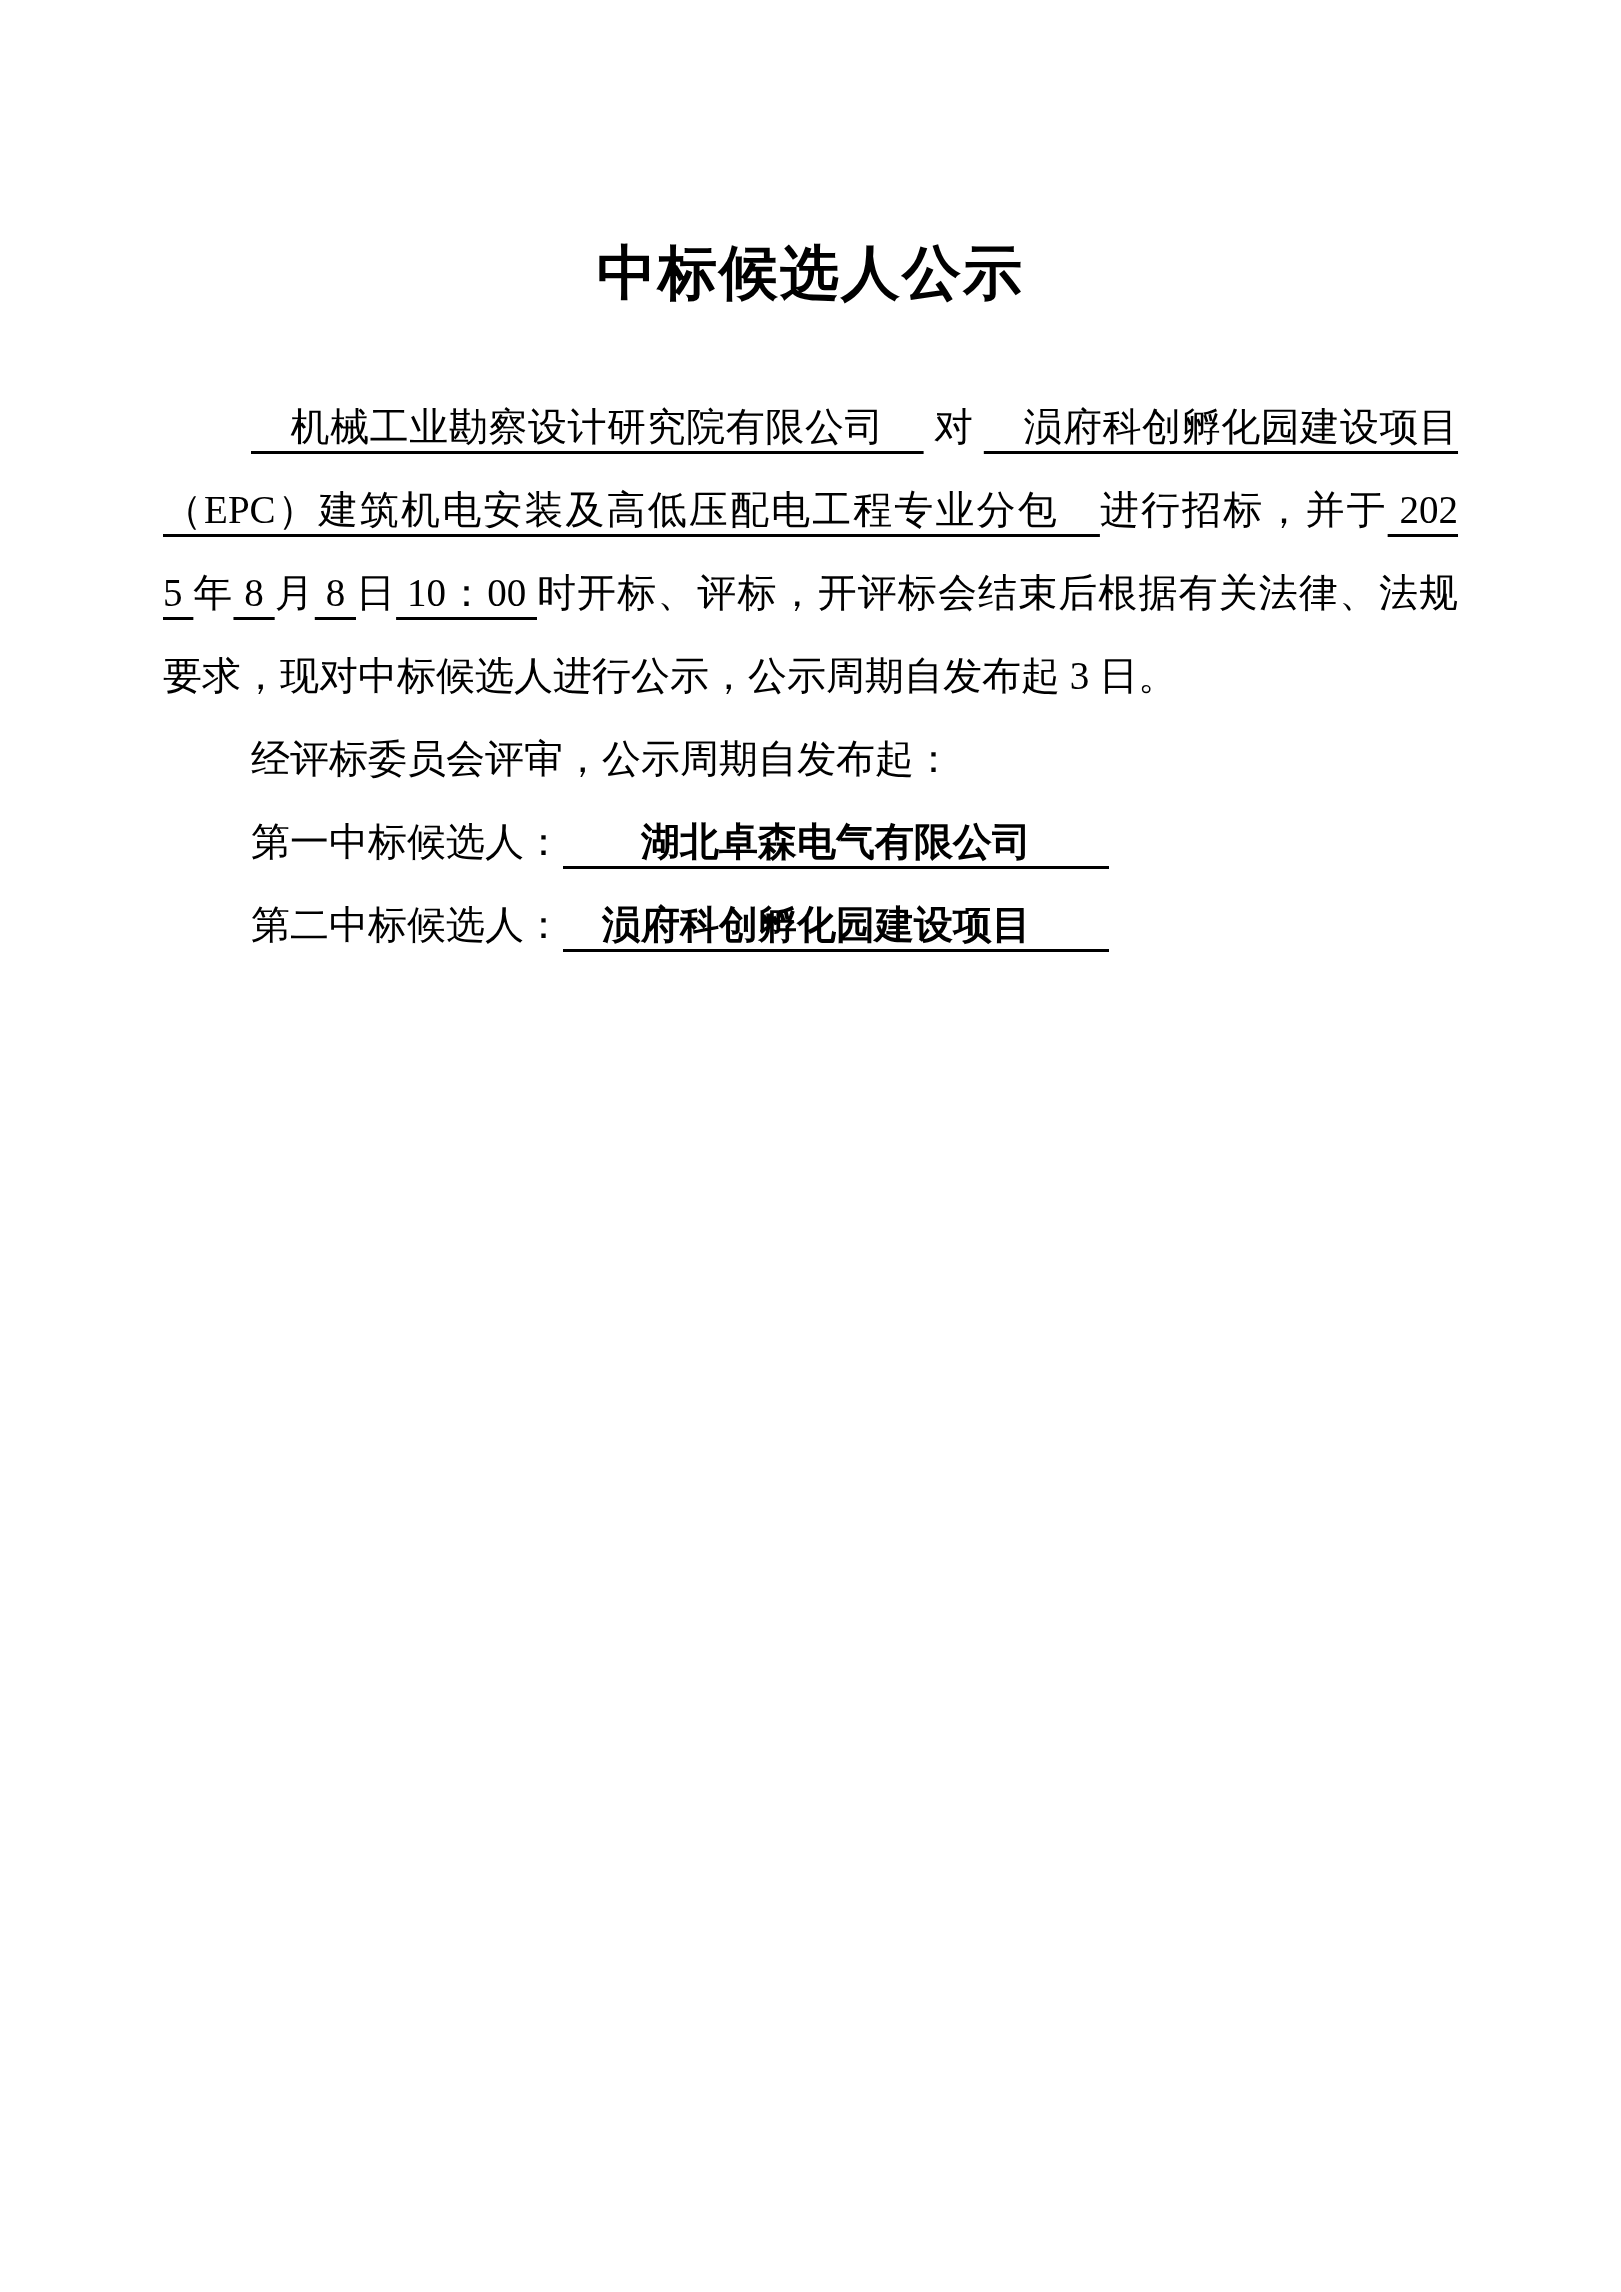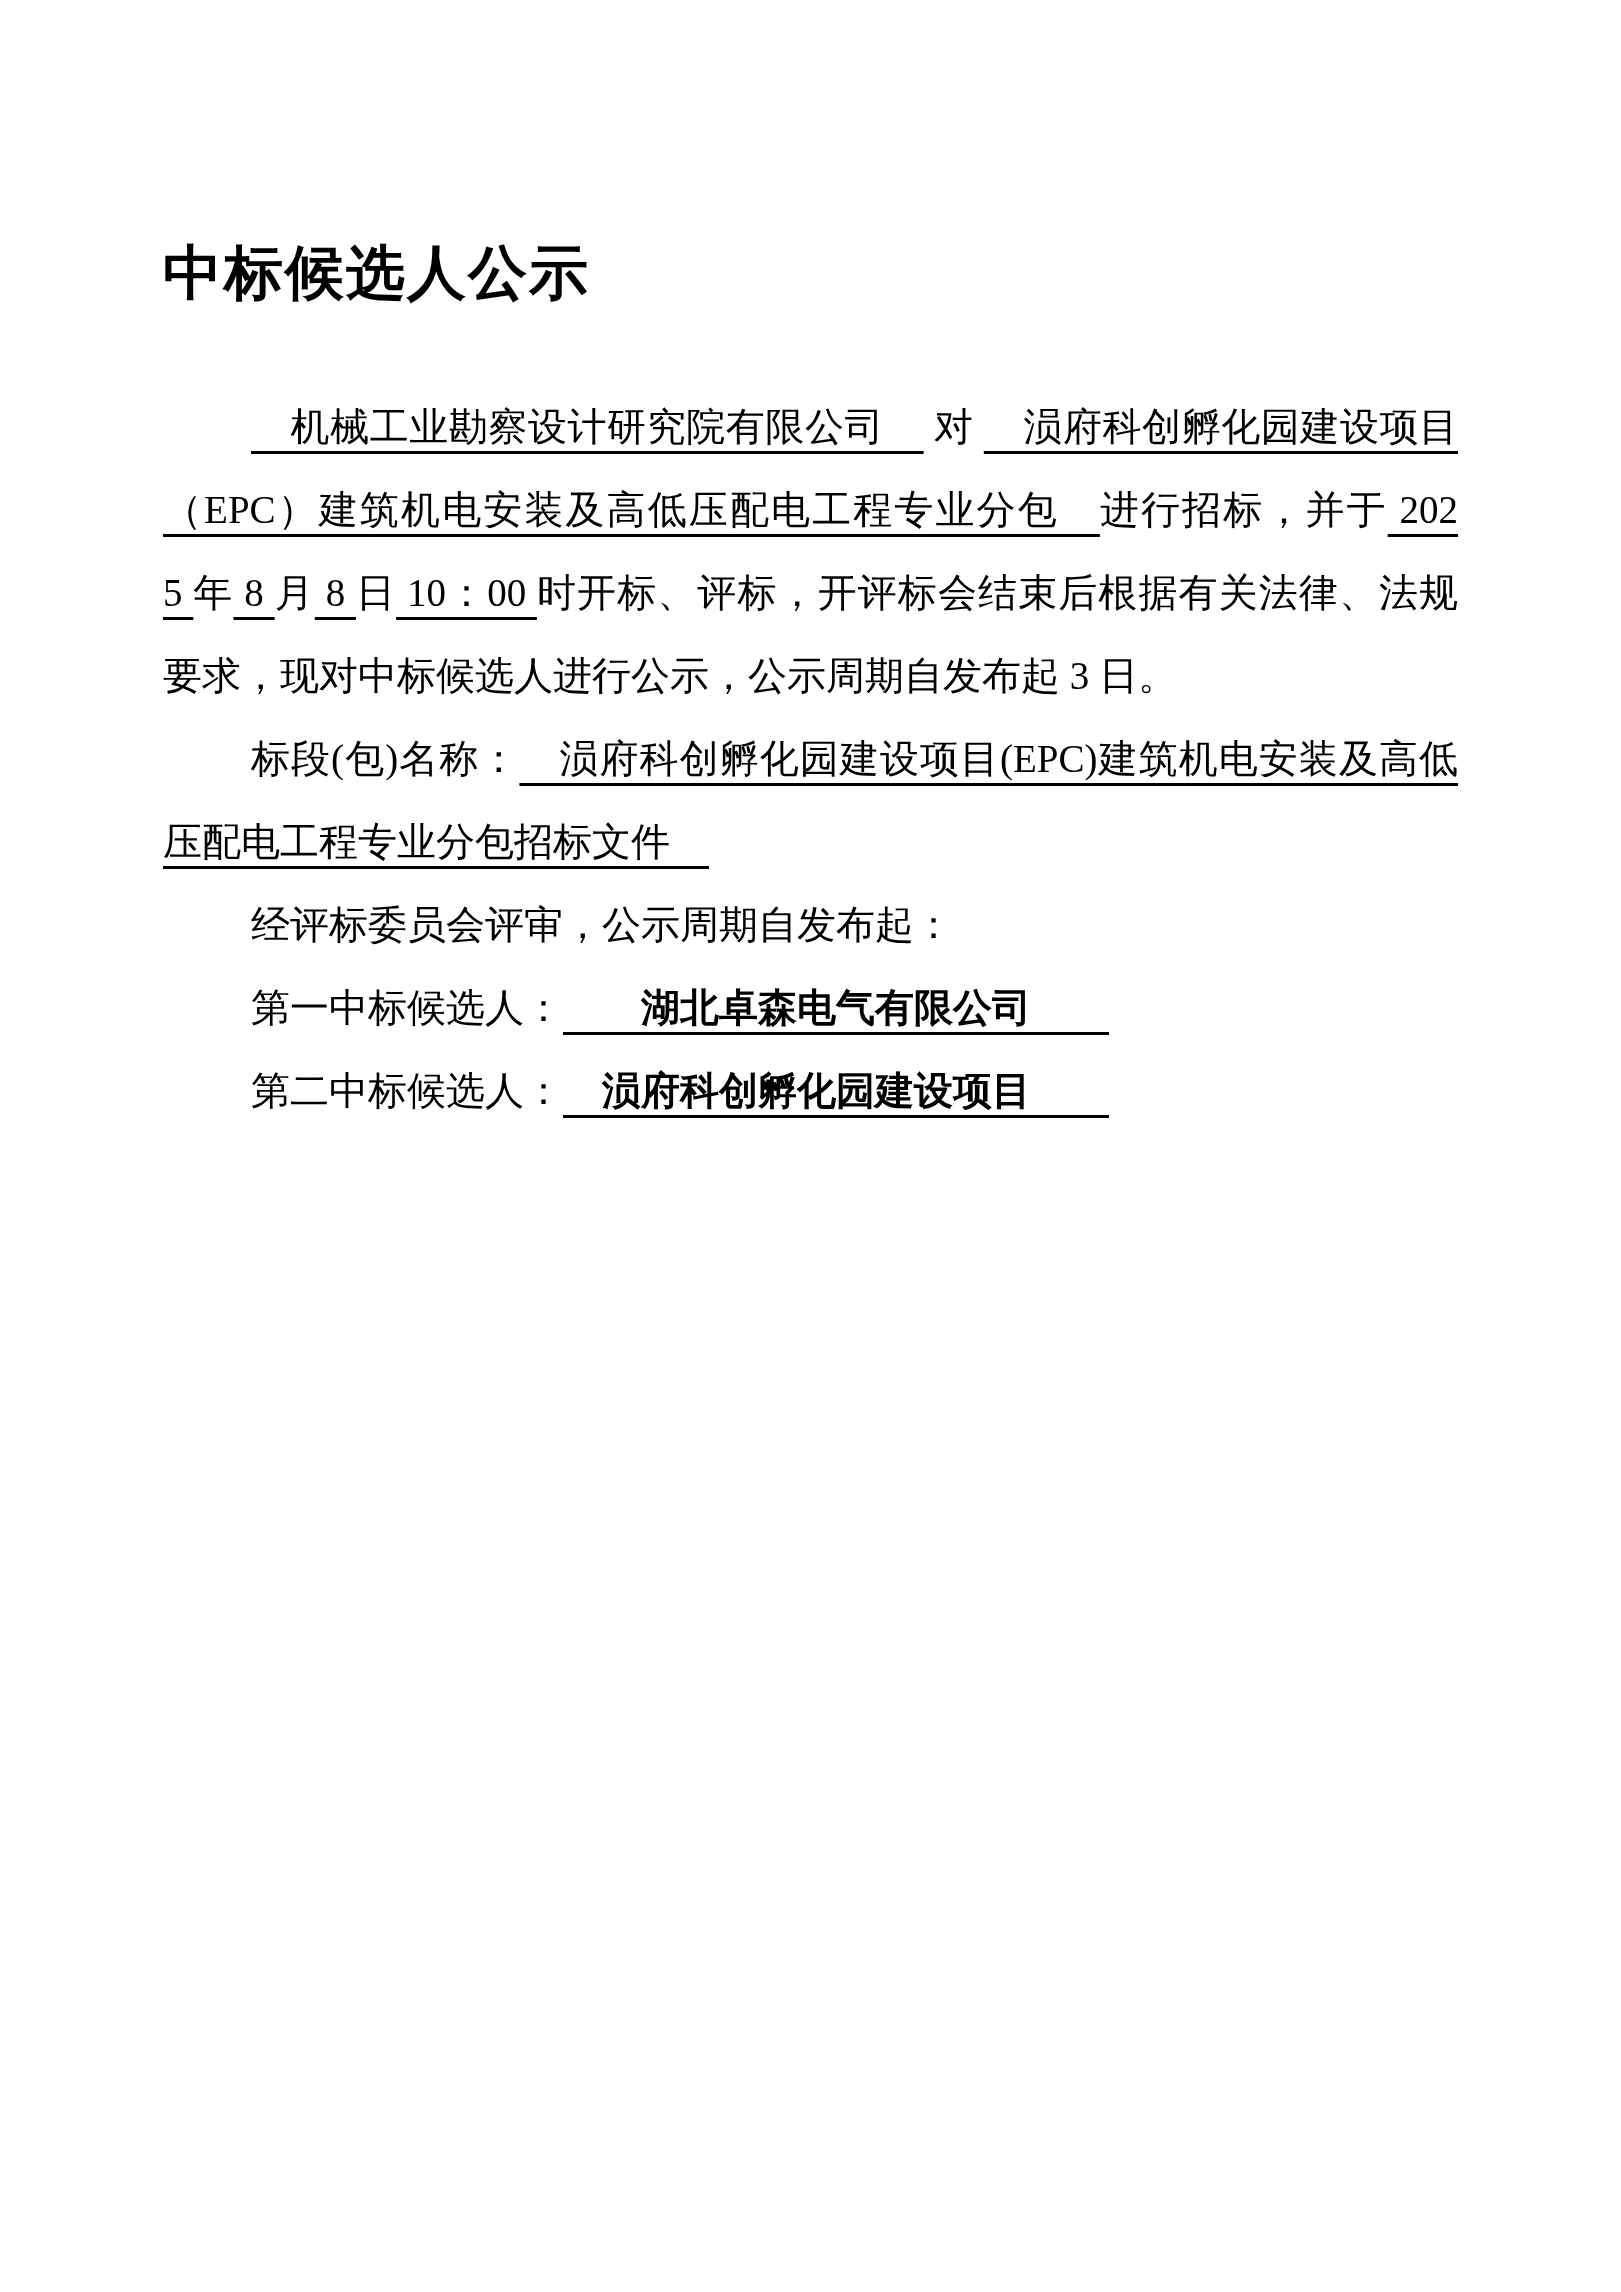--- a/index.html
+++ b/index.html
@@ -16,21 +16,21 @@
     padding: 238px 163px 0 163px;
     overflow: hidden;
     color: #000000;
     font-family: "Liberation Serif", "DejaVu Serif", serif;
   }
   .doc-title {
     margin: 0 0 76px 0;
     font-size: 59px;
     line-height: 71px;
     font-weight: 700;
-    text-align: left;
+    text-align: center;
     letter-spacing: 2px;
   }
   p.body {
     margin: 0;
     font-size: 39px;
     line-height: 83px;
     text-align: justify;
     word-break: break-all;
   }
   .indent { text-indent: 88px; }
@@ -54,23 +54,20 @@
 <body>
 
 <div class="page">
 
   <h1 class="doc-title">中标候选人公示</h1>
 
   <p class="body indent">
     <span class="u">　机械工业勘察设计研究院有限公司　</span><span>&nbsp;对&nbsp;</span><span class="u">　涢府科创孵化园建设项目（EPC）建筑机电安装及高低压配电工程专业分包　</span><span>进行招标，并于</span><span class="u">&nbsp;2025&nbsp;</span><span>年</span><span class="u">&nbsp;8&nbsp;</span><span>月</span><span class="u">&nbsp;8&nbsp;</span><span>日</span><span class="u">&nbsp;10：00&nbsp;</span><span>时开标、评标，开评标会结束后根据有关法律、法规要求，现对中标候选人进行公示，公示周期自发布起 3 日。</span>
   </p>
 
-  <p class="body indent">
-    <span>标段(包)名称：</span><span class="u">　涢府科创孵化园建设项目(EPC)建筑机电安装及高低压配电工程专业分包招标文件　</span>
-  </p>
 
 
   <p class="body indent">
     <span>经评标委员会评审，公示周期自发布起：</span>
   </p>
 
   <p class="body indent">
     <span>第一中标候选人：</span><span class="u-bold">　　湖北卓森电气有限公司　　</span>
   </p>
 

